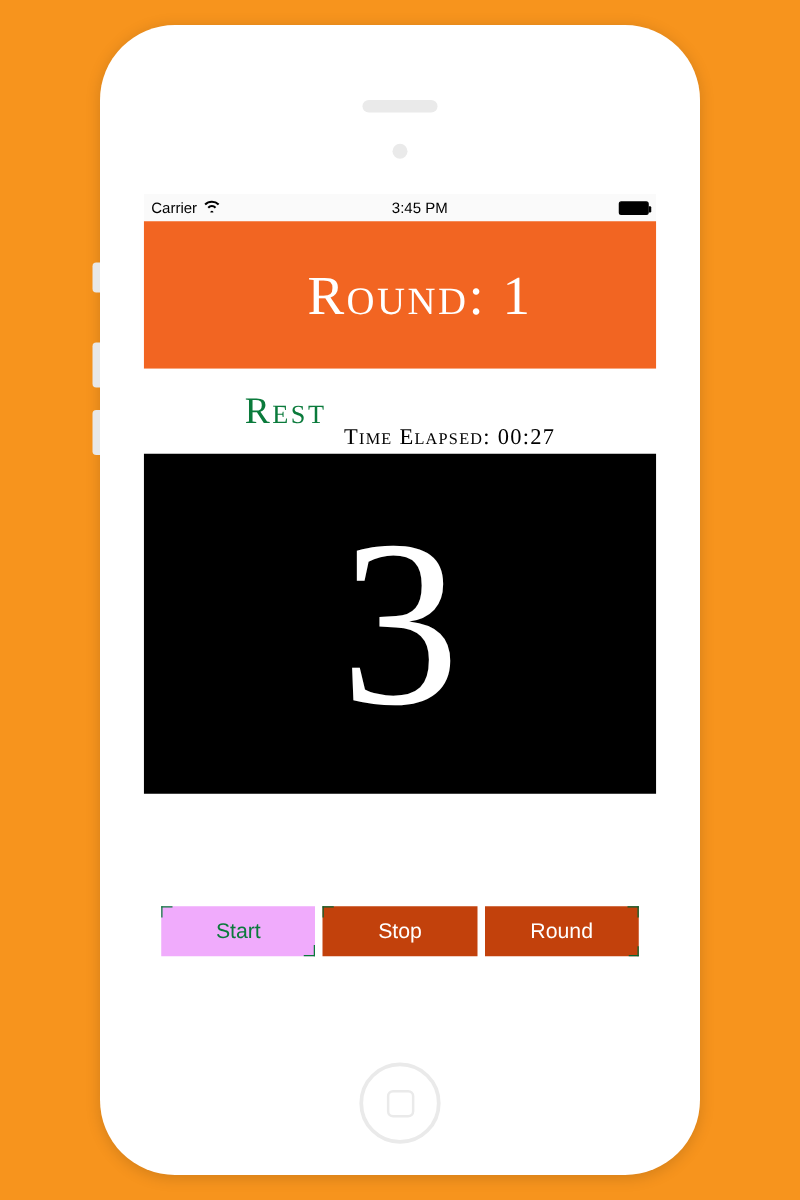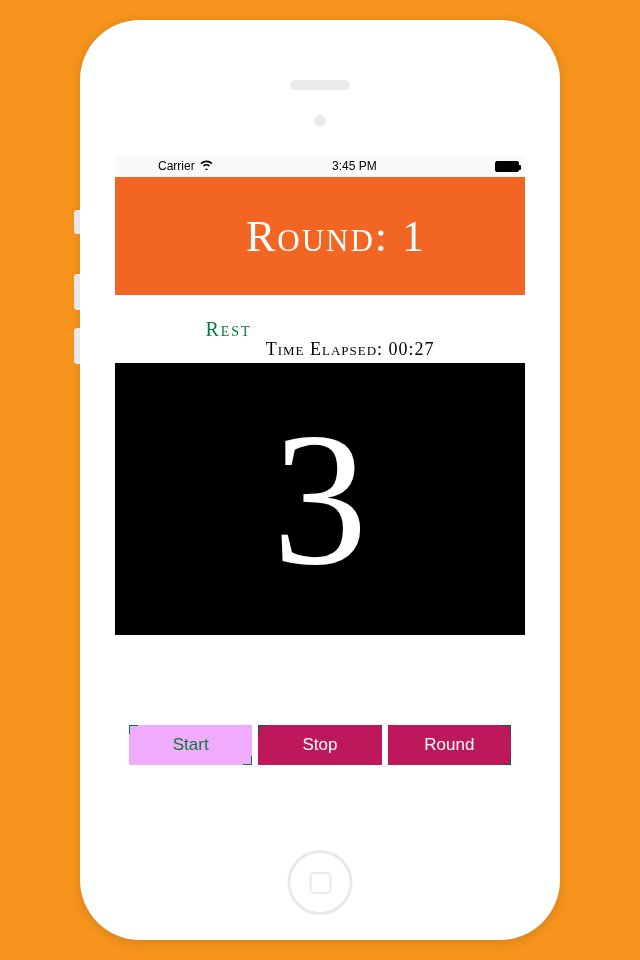--- a/index.html
+++ b/index.html
@@ -93,21 +93,21 @@
       justify-content: space-between;
       padding: 0 6px;
       font-size: 12px;
       color: #000;
     }
     .status-left {
       display: flex;
       align-items: center;
       gap: 4px;
     }
-    .status-left .carrier { font-size: 12px; margin-left: 37px; }
+    .status-left .carrier { font-size: 12px; }
     .status-center { font-weight: 500; }
     .status-right {
       display: flex;
       align-items: center;
     }
     .battery-icon {
       width: 24px;
       height: 11px;
       border: 1px solid #000;
       border-radius: 2px;
@@ -144,21 +144,21 @@
       height: 68px;
       background: #fff;
       display: flex;
       align-items: center;
       justify-content: center;
       gap: 14px;
       font-family: Georgia, "Times New Roman", serif;
     }
     .rest-label {
       color: #0a7a3b;
-      font-size: 20px;
+      font-size: 30px;
       font-variant: small-caps;
       letter-spacing: 2px;
     }
     .elapsed-label {
       color: #000;
       font-size: 18px;
       font-variant: small-caps;
       letter-spacing: 1px;
       margin-top: 41px;
     }
@@ -209,21 +209,21 @@
     }
     .control-btn.start::before {
       top: 0; left: 0;
       border-right: none; border-bottom: none;
     }
     .control-btn.start::after {
       bottom: 0; right: 0;
       border-left: none; border-top: none;
     }
     .control-btn.stop, .control-btn.reset {
-      background: #be185d;
+      background: #c2410c;
       color: #fff;
       position: relative;
     }
     .control-btn.stop::before {
       content: "";
       position: absolute;
       top: 0; left: 0;
       width: 8px; height: 8px;
       border-top: 1px solid #066231;
       border-left: 1px solid #066231;

